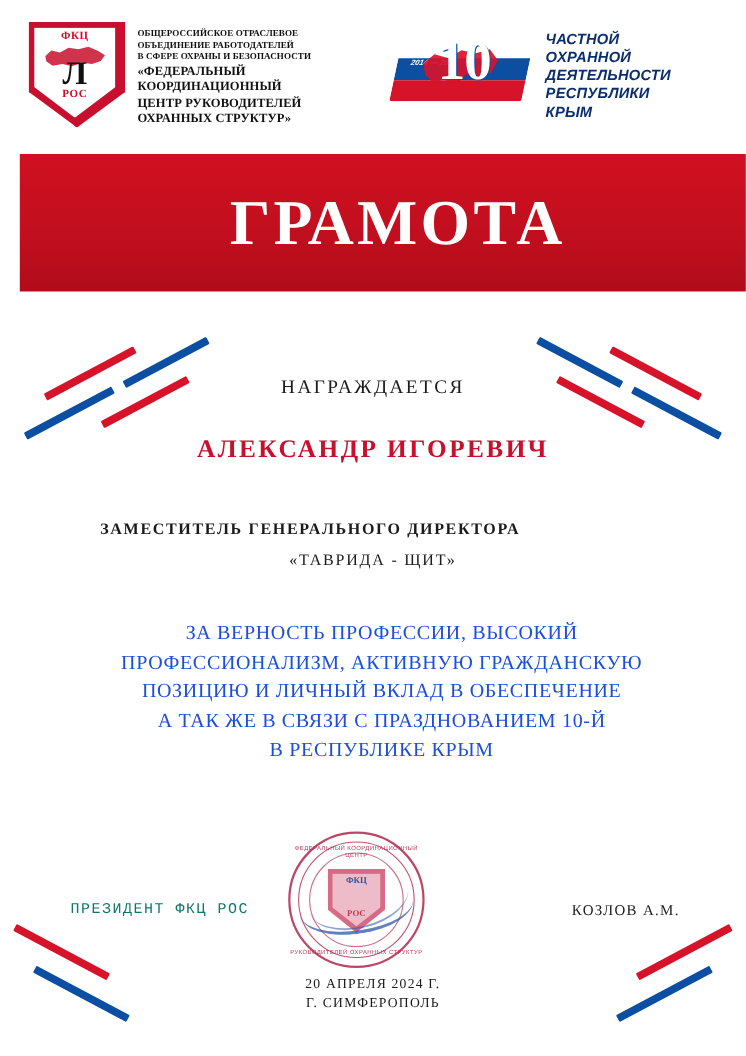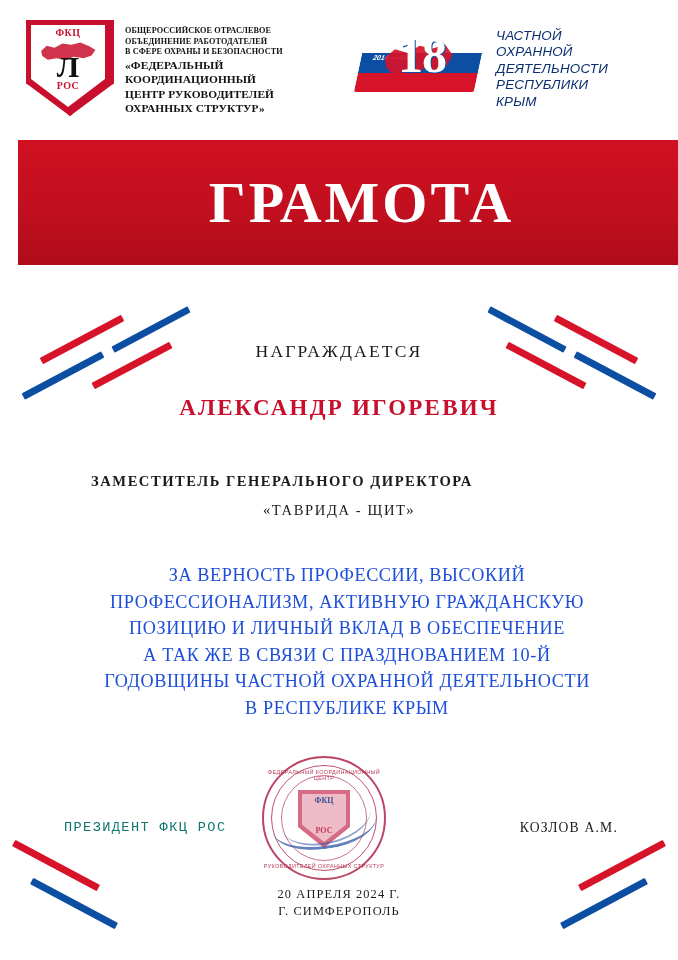--- a/index.html
+++ b/index.html
@@ -206,21 +206,21 @@
     text-align: center;
     transform: skewX(-12deg);
   }
   .anniv-caption {
     position: absolute;
     left: 140px;
     top: 10px;
     width: 160px;
     font-family: "Liberation Sans", sans-serif;
     font-style: italic;
-    font-weight: normal;
+    font-weight: bold;
     font-size: 13.4px;
     line-height: 16.4px;
     color: #0b2e6f;
     text-transform: uppercase;
     letter-spacing: 0.2px;
   }
 
   
   .banner {
     position: absolute;
@@ -520,21 +520,21 @@
 
     <div class="anniv">
       <div class="anniv-mark">
         <div class="anniv-flag">
           <div class="st st1"></div>
           <div class="st st2"></div>
           <div class="st st3"></div>
           <div class="anniv-dates">2014 — 2024</div>
         </div>
         <div class="anniv-crimea"></div>
-        <div class="anniv-sh">18</div>
+        <div class="anniv-sh">10</div>
         <div class="anniv-years">ЛЕТ</div>
       </div>
       <div class="anniv-caption">
         <div>ЧАСТНОЙ</div>
         <div>ОХРАННОЙ</div>
         <div>ДЕЯТЕЛЬНОСТИ</div>
         <div>РЕСПУБЛИКИ</div>
         <div>КРЫМ</div>
       </div>
     </div>
@@ -566,21 +566,20 @@
   </div>
 
   <div class="position">ЗАМЕСТИТЕЛЬ ГЕНЕРАЛЬНОГО ДИРЕКТОРА</div>
   <div class="company">«ТАВРИДА - ЩИТ»</div>
 
   <div class="citation">
     <div>ЗА ВЕРНОСТЬ ПРОФЕССИИ, ВЫСОКИЙ</div>
     <div>ПРОФЕССИОНАЛИЗМ, АКТИВНУЮ ГРАЖДАНСКУЮ</div>
     <div>ПОЗИЦИЮ И ЛИЧНЫЙ ВКЛАД В ОБЕСПЕЧЕНИЕ</div>
     <div>А ТАК ЖЕ В СВЯЗИ С ПРАЗДНОВАНИЕМ 10-Й</div>
-    <div>ГОДОВЩИНЫ ЧАСТНОЙ ОХРАННОЙ ДЕЯТЕЛЬНОСТИ</div>
     <div>В РЕСПУБЛИКЕ КРЫМ</div>
   </div>
 
   <div class="stamp">
     <div class="stamp-ring"></div>
     <div class="stamp-ring2"></div>
     <div class="stamp-ring3"></div>
     <div class="stamp-text-top">ФЕДЕРАЛЬНЫЙ КООРДИНАЦИОННЫЙ ЦЕНТР</div>
     <div class="stamp-text-bottom">РУКОВОДИТЕЛЕЙ ОХРАННЫХ СТРУКТУР</div>
     <div class="stamp-core">

